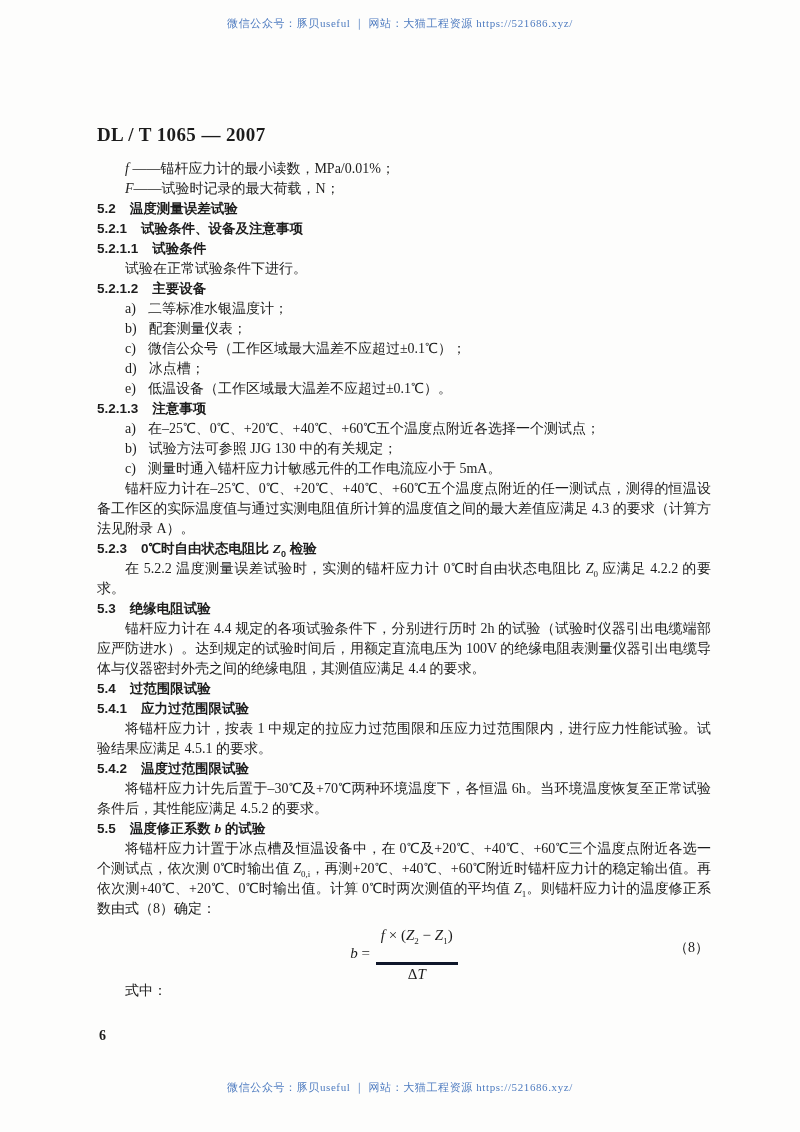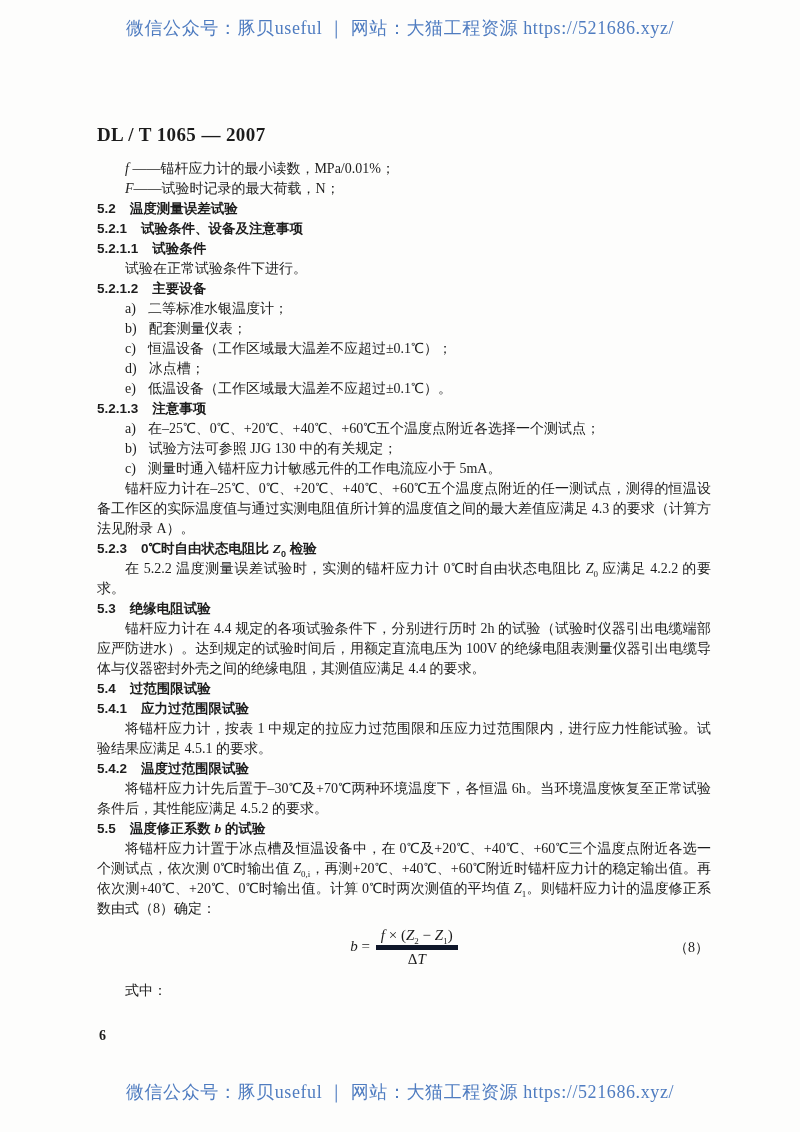--- a/index.html
+++ b/index.html
@@ -8,21 +8,21 @@
     width:800px; height:1132px;
     background:#fdfdfc;
     font-family:"Liberation Serif", serif;
     color:#1c1c1c;
     overflow:hidden;
   }
   .banner {
     position:absolute; left:0; width:100%;
     text-align:center;
     color:#4f7cc0;
-    font-size:18px;
+    font-size:11px;
     letter-spacing:0.6px;
   }
   .banner.top { top:16px; }
   .banner.bottom { top:1080px; }
 
   .content {
     position:absolute; left:97px; top:124px; width:614px;
     font-size:14px;
   }
   .doc-code {
@@ -38,21 +38,21 @@
   }
   .h-num { margin-right:14px; }
   .li { padding-left:28px; line-height:20px; }
   .li-m { margin-right:12px; }
   .var { font-style:italic; font-family:"Liberation Serif", serif; }
   sub { font-size:9px; line-height:0; }
 
   .formula-row { position:relative; height:48px; margin-top:6px; }
   .f-center { position:absolute; left:0; right:0; top:2px; text-align:center; font-size:15px; }
   .frac { display:inline-block; text-align:center; vertical-align:middle; margin-left:2px; }
-  .frac .top { display:block; border-bottom:5px solid #0f172a; padding:0 5px 1px; }
+  .frac .top { display:block; border-bottom:3px solid #0f172a; padding:0 5px 18px; }
   .frac .bot { display:block; padding-top:1px; }
   .eq-tag { position:absolute; right:2px; top:14px; font-size:14px; }
 
   .where { text-indent:2em; line-height:20px; margin-top:8px; }
   .page-num { position:absolute; left:99px; top:1028px; font-weight:700; font-size:14px; }
 </style>
 </head>
 <body>
 
 <div class="page">
@@ -67,21 +67,21 @@
     <div class="sym"><span class="var">F</span><span>——试验时记录的最大荷载，N；</span></div>
 
     <div class="heading"><span class="h-num">5.2</span><span>温度测量误差试验</span></div>
     <div class="heading"><span class="h-num">5.2.1</span><span>试验条件、设备及注意事项</span></div>
     <div class="heading"><span class="h-num">5.2.1.1</span><span>试验条件</span></div>
     <div class="p">试验在正常试验条件下进行。</div>
 
     <div class="heading"><span class="h-num">5.2.1.2</span><span>主要设备</span></div>
     <div class="li"><span class="li-m">a)</span><span>二等标准水银温度计；</span></div>
     <div class="li"><span class="li-m">b)</span><span>配套测量仪表；</span></div>
-    <div class="li"><span class="li-m">c)</span><span>恒温设备（工作区域最大温差不应超过±0.1℃）；</span></div>
+    <div class="li"><span class="li-m">c)</span><span>微信公众号（工作区域最大温差不应超过±0.1℃）；</span></div>
     <div class="li"><span class="li-m">d)</span><span>冰点槽；</span></div>
     <div class="li"><span class="li-m">e)</span><span>低温设备（工作区域最大温差不应超过±0.1℃）。</span></div>
 
     <div class="heading"><span class="h-num">5.2.1.3</span><span>注意事项</span></div>
     <div class="li"><span class="li-m">a)</span><span>在–25℃、0℃、+20℃、+40℃、+60℃五个温度点附近各选择一个测试点；</span></div>
     <div class="li"><span class="li-m">b)</span><span>试验方法可参照 JJG 130 中的有关规定；</span></div>
     <div class="li"><span class="li-m">c)</span><span>测量时通入锚杆应力计敏感元件的工作电流应小于 5mA。</span></div>
 
     <div class="p">锚杆应力计在–25℃、0℃、+20℃、+40℃、+60℃五个温度点附近的任一测试点，测得的恒温设备工作区的实际温度值与通过实测电阻值所计算的温度值之间的最大差值应满足 4.3 的要求（计算方法见附录 A）。</div>
 

